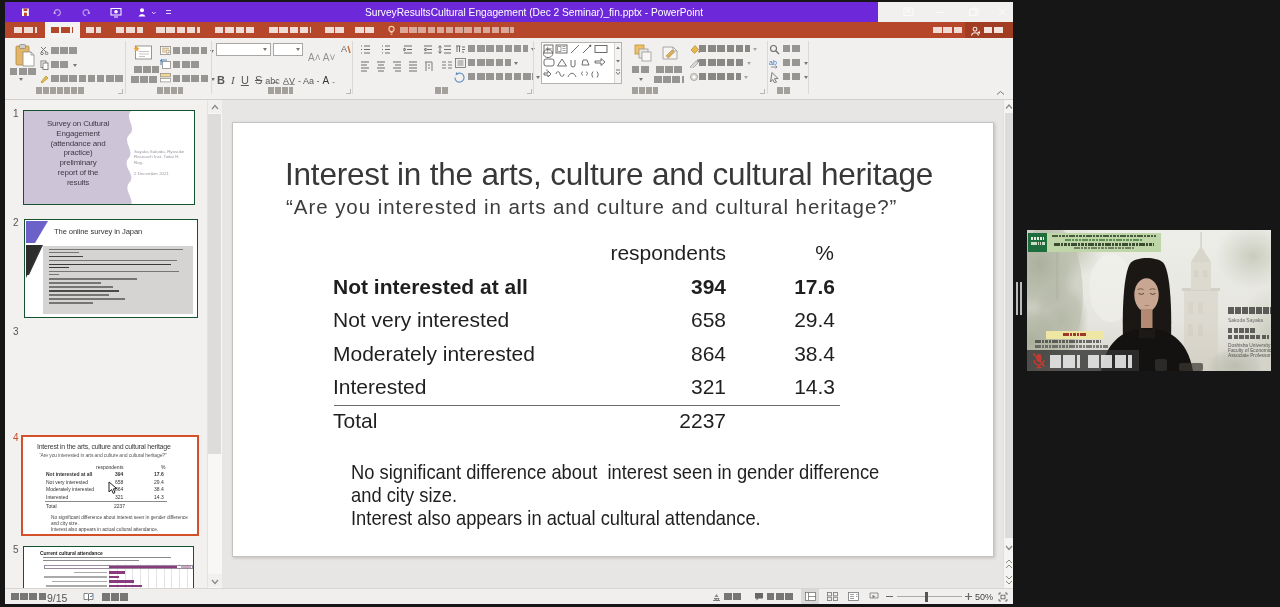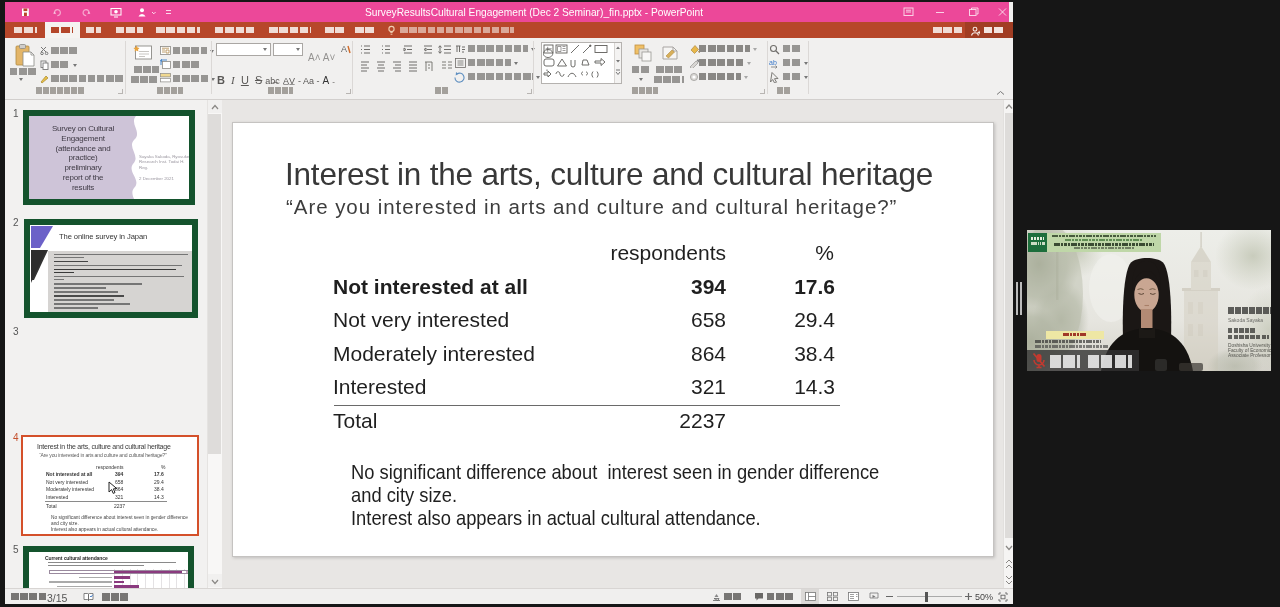--- a/index.html
+++ b/index.html
@@ -7,36 +7,36 @@
 #stage{position:relative;width:1280px;height:607px;background:#161616}
 #ppt{position:absolute;left:5px;top:2px;width:1008px;height:602px;background:#f1f0ef}
 .abs{position:absolute}
 
 .j{display:inline-block;vertical-align:top;background:repeating-linear-gradient(90deg,currentColor 0 8.5px,transparent 8.5px 10.3px)}
 .j8{background:repeating-linear-gradient(90deg,currentColor 0 7.5px,transparent 7.5px 9.2px)}
 .j6{background:repeating-linear-gradient(90deg,currentColor 0 5.6px,transparent 5.6px 7px)}
 .j5{background:repeating-linear-gradient(90deg,currentColor 0 4.4px,transparent 4.4px 5.6px)}
 .j3{background:repeating-linear-gradient(90deg,currentColor 0 2.6px,transparent 2.6px 3.4px)}
 
-#titlebar{position:absolute;left:0;top:0;width:1004px;height:20px;background:#ec4899}
+#titlebar{position:absolute;left:0;top:0;width:873px;height:20px;background:#6d28d9}
 #tabrow{position:absolute;left:0;top:20px;width:1008px;height:16px;background:#b7472a}
 #ribbon{position:absolute;left:0;top:36px;width:1008px;height:62px;background:#f1f0ef;border-bottom:1px solid #d2cfcd}
 .vsep{position:absolute;top:3px;width:1px;height:53px;background:#dbd8d6}
 .glabel{position:absolute;top:49px;height:6.5px;color:#8a8680;opacity:.75}
 .dlg{position:absolute;top:51px;width:5px;height:5px;border-right:1px solid #9a9692;border-bottom:1px solid #9a9692;opacity:.65}
 .rj{color:#605e5b;opacity:.62}
 .drop{display:inline-block;width:0;height:0;border-left:2.6px solid transparent;border-right:2.6px solid transparent;border-top:3.2px solid #777;vertical-align:middle}
 
 #content{position:absolute;left:0;top:98px;width:1008px;height:488px}
 #panel{position:absolute;left:0;top:0;width:217px;height:488px;background:#f2f1f0}
 #editor{position:absolute;left:217px;top:0;width:781px;height:488px;background:#e8e6e4}
 #escroll{position:absolute;left:998px;top:0;width:10px;height:488px;background:#f5f4f3;border-left:1px solid #e2e0de}
 #slide{position:absolute;left:10px;top:22px;width:762px;height:435px;background:#fff;border:1px solid #c5c3c1;box-shadow:1px 1px 3px rgba(0,0,0,.18)}
 #statusbar{position:absolute;left:0;top:586px;width:1008px;height:16px;background:#f0efee;border-top:1px solid #d8d5d3;font-size:9px;color:#444}
-.thumb{position:absolute;background:#fff;border:6px solid #14532d;overflow:hidden}
+.thumb{position:absolute;background:#fff;border:1px solid #14532d;overflow:hidden}
 .tnum{position:absolute;font-size:10px;color:#555}
 
 #vid{position:absolute;left:1027px;top:230px;width:244px;height:141px;background:#e4e3dd;overflow:hidden}
 </style>
 </head>
 <body>
 <div id="stage">
   <div id="ppt">
     <div id="titlebar">
 
@@ -448,21 +448,21 @@
         <svg class="abs" style="left:0;top:458px" width="10" height="13" viewBox="0 0 10 13">
             <path d="M2 5 l3-3 3 3 M2 10 l3-3 3 3" fill="none" stroke="#8a8885" stroke-width="1"></path>
           </svg>
         <svg class="abs" style="left:0;top:473px" width="10" height="13" viewBox="0 0 10 13">
             <path d="M2 3 l3 3 3-3 M2 8 l3 3 3-3" fill="none" stroke="#8a8885" stroke-width="1"></path>
           </svg>
       </div>
     </div>
     <div id="statusbar">
       <i class="j8 abs" style="left:6px;top:4px;width:36px;height:7px;color:#5a5856;opacity:.8"></i>
-      <span class="abs" style="left:42px;top:2.5px;color:#555;font-size:10.5px">3/15</span>
+      <span class="abs" style="left:42px;top:2.5px;color:#555;font-size:10.5px">9/15</span>
       <svg class="abs" style="left:78px;top:3px" width="11" height="10" viewBox="0 0 11 10">
           <path d="M1 1.5 h3.5 a1 1 0 0 1 1 1 v6 a1 1 0 0 0 -1 -1 h-3.5 z M10 1.5 h-3.5 a1 1 0 0 0 -1 1 v6 a1 1 0 0 1 1 -1 h3.5 z" fill="#fff" stroke="#666" stroke-width=".8"></path>
           <path d="M7 4 l1 1 1.8-2.2" stroke="#3a78c8" fill="none" stroke-width=".9"></path>
         </svg>
       <i class="j8 abs" style="left:97px;top:4px;width:27px;height:7.5px;color:#5a5856;opacity:.8"></i>
       <svg class="abs" style="left:707px;top:4px" width="9" height="9" viewBox="0 0 9 9">
           <path d="M1 7.5 h7 M2 5.5 h5 l-1 2 z" fill="none" stroke="#666" stroke-width=".8"></path>
           <path d="M4.5 1 l2 3 h-4 z" fill="#888"></path>
         </svg>
       <i class="j8 abs" style="left:719px;top:4px;width:17px;height:6.5px;color:#5a5856;opacity:.8"></i>

